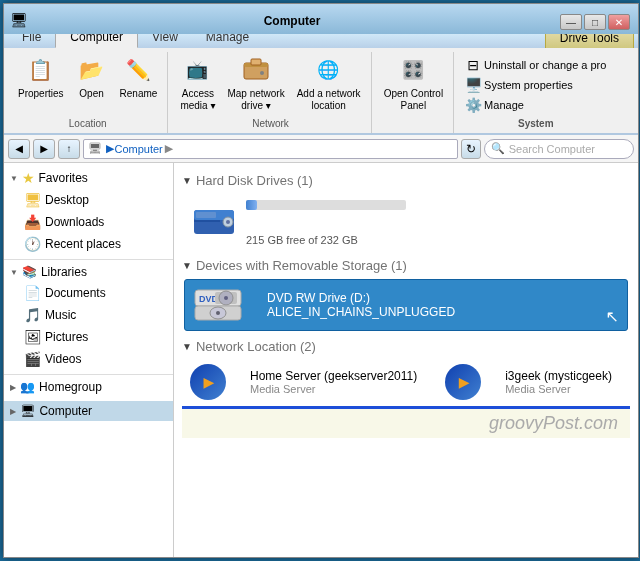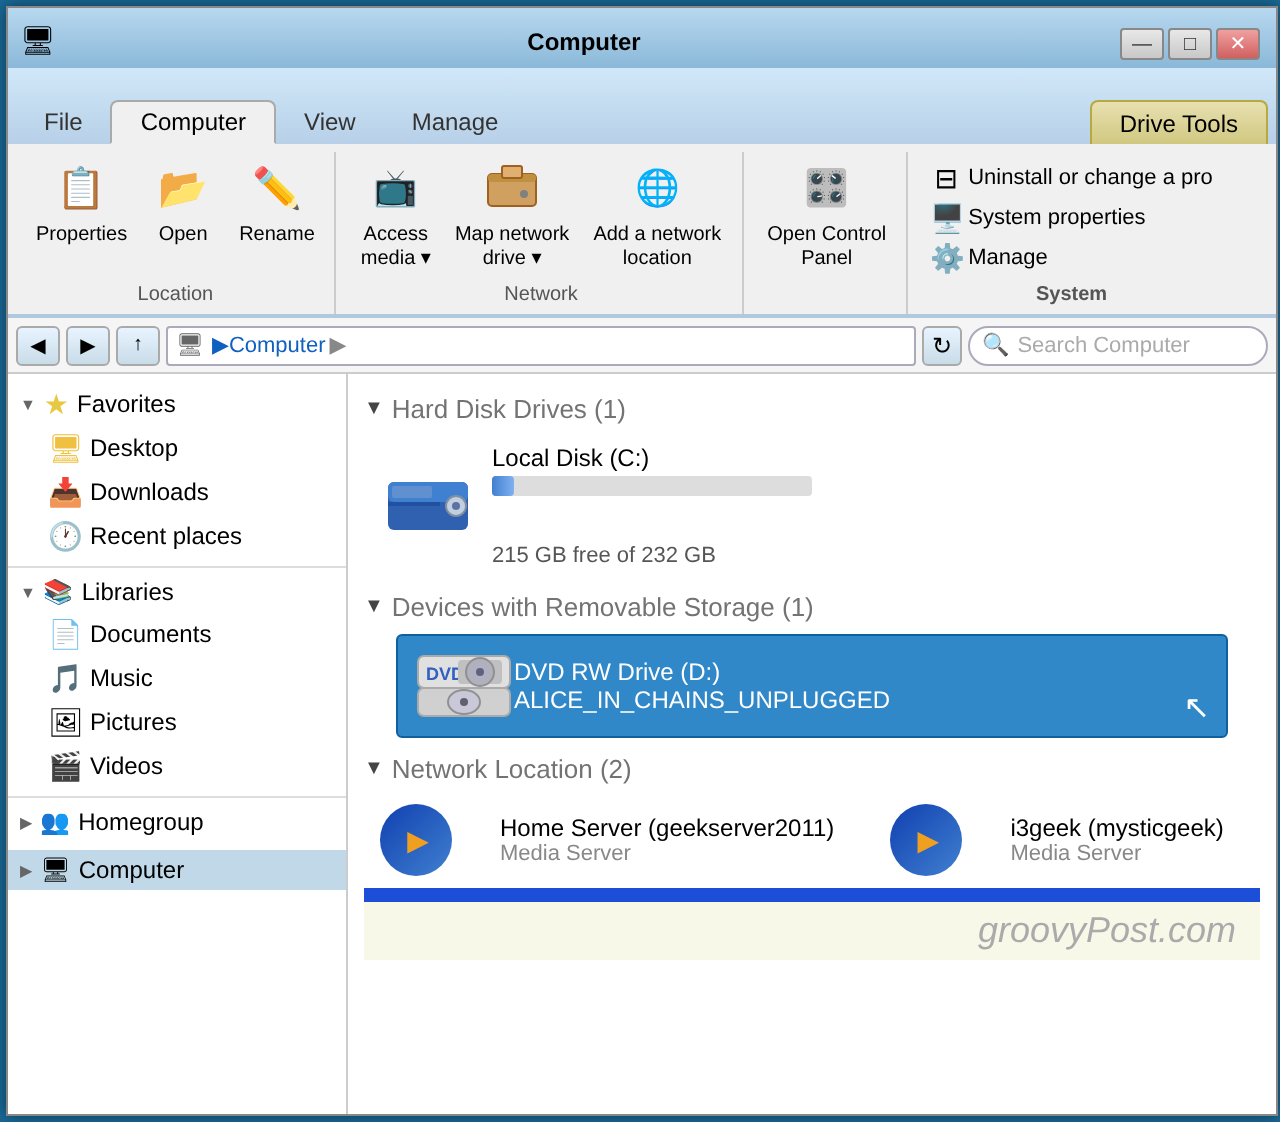--- a/index.html
+++ b/index.html
@@ -53,21 +53,21 @@
       color: #333;
     }
     .title-btn.close { background: linear-gradient(to bottom, #f0a0a0, #d06060); color: #fff; }
 
     
     .tab-strip {
       background: linear-gradient(to bottom, #d0e8f8 0%, #b8d0e8 100%);
       display: flex;
       align-items: flex-end;
       padding: 0 0 0 4px;
-      height: 38px;
+      height: 14px;
     }
     .tab {
       padding: 3px 14px;
       font-size: 12px;
       cursor: pointer;
       border-radius: 4px 4px 0 0;
       height: 22px;
       display: flex;
       align-items: center;
     }
@@ -282,47 +282,47 @@
     .drive-details { flex: 1; }
     .drive-name { font-size: 12px; }
     .drive-bar-bg { width: 160px; height: 10px; background: #ddd; border-radius: 2px; margin: 2px 0; }
     .drive-bar-fill { height: 10px; background: linear-gradient(to right, #4080d0, #80b0f0); border-radius: 2px; }
     .drive-space { font-size: 11px; color: #555; margin-top: 24px; }
 
     
     .dvd-item {
       display: flex;
       align-items: center;
-      gap: 0;
+      gap: 24px;
       padding: 4px 8px;
       background: #3088c8;
       color: white;
       border: 1px solid #1060a0;
       border-radius: 3px;
-      margin: 2px 16px;
+      margin: 2px 2px;
     }
     .dvd-name { font-size: 12px; font-weight: 400; }
     .dvd-label { font-size: 12px; }
 
     
     .network-item {
       display: flex;
       align-items: center;
       gap: 24px;
       padding: 4px 8px;
       border-radius: 3px;
       margin: 2px 0;
     }
     .net-label { font-size: 11px; color: #888; }
     .net-name { font-size: 12px; }
 
     
     .footer {
       background: #f8f8e8;
-      border-top: 7px solid #1d4ed8;
+      border-top: 3px solid #1d4ed8;
       padding: 4px 12px;
       text-align: right;
       font-size: 18px;
       font-weight: 300;
       color: #aaa;
       font-style: italic;
     }
 
     
     .wmp-icon {
@@ -546,21 +546,20 @@
           <svg width="44" height="36" viewBox="0 0 44 36">
             <rect x="2" y="6" width="40" height="24" rx="3" fill="#3060b0"></rect>
             <rect x="2" y="6" width="40" height="10" rx="3" fill="#4080d0"></rect>
             <rect x="4" y="8" width="20" height="6" rx="1" fill="#6090d0"></rect>
             <circle cx="36" cy="18" r="5" fill="#c0d0e0" stroke="#8090a0" stroke-width="1"></circle>
             <circle cx="36" cy="18" r="2" fill="#6070a0"></circle>
             <rect x="2" y="16" width="26" height="2" fill="#2050a0"></rect>
           </svg>
         </div>
         <div class="drive-details">
-          <div class="drive-name">Local Disk (C:)</div>
           <div class="drive-bar-bg">
             <div class="drive-bar-fill" style="width:7%;"></div>
           </div>
           <div class="drive-space">215 GB free of 232 GB</div>
         </div>
       </div>
 
       <div class="section-header">
         <span class="section-header-arrow">▼</span>
         <span class="section-title">Devices with Removable Storage (1)</span>

